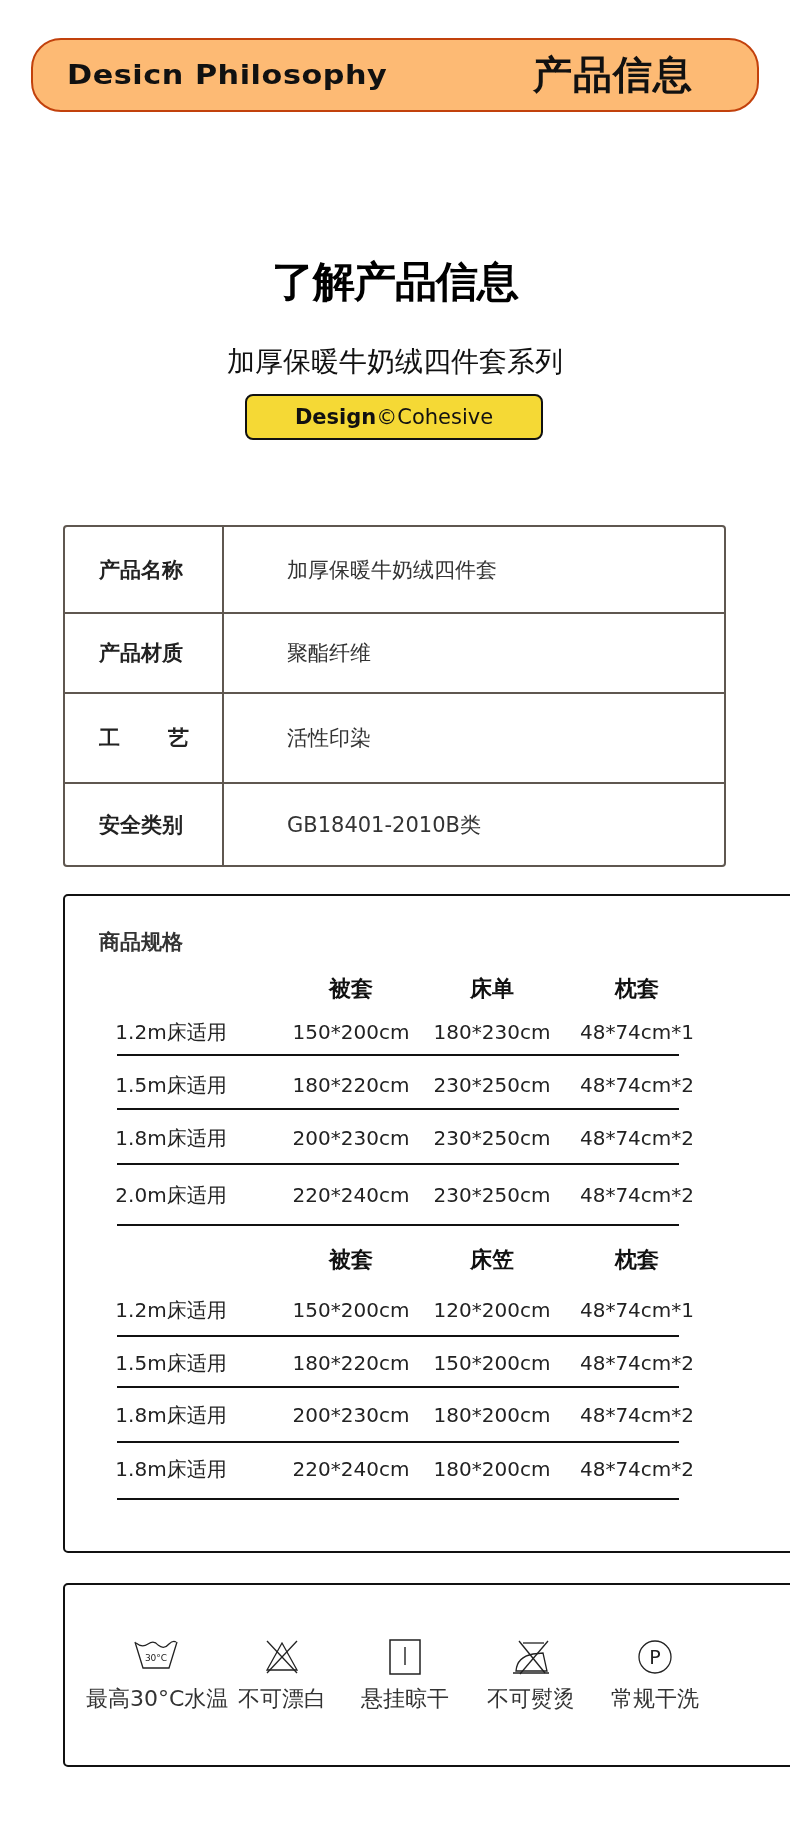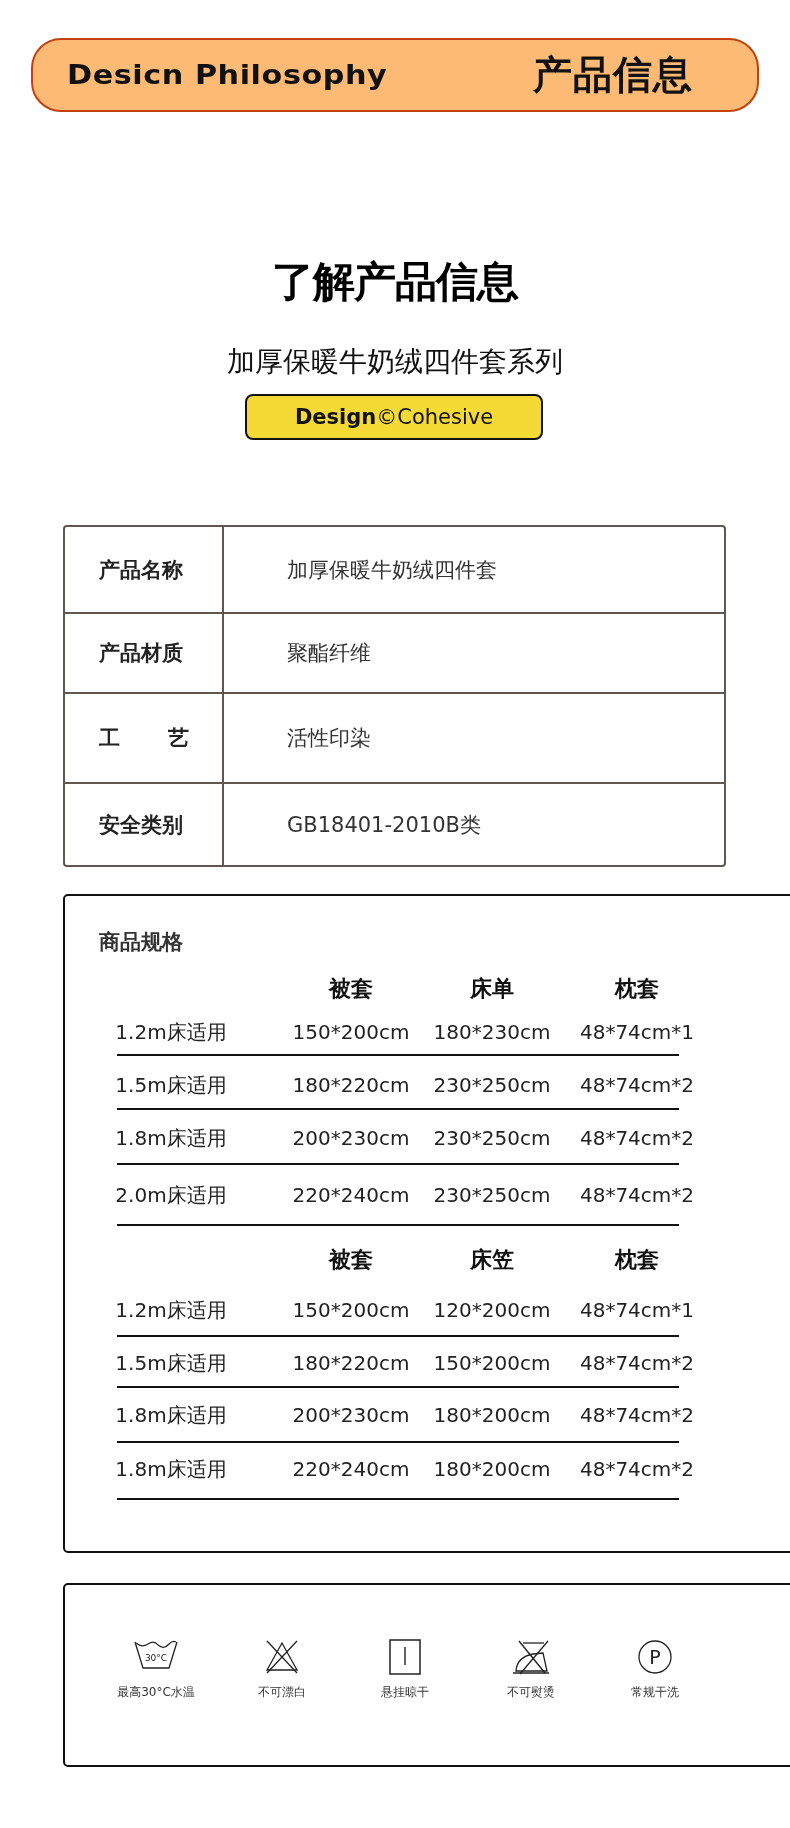--- a/index.html
+++ b/index.html
@@ -85,21 +85,21 @@
 
   
   .care-box {
     position: absolute; left: 63px; top: 1583px; width: 733px; height: 184px;
     border: 2.5px solid #111; border-radius: 5px;
   }
   .care-item { position: absolute; top: 0; width: 140px; height: 180px; }
   .care-icon { position: absolute; left: 50%; top: 54px; transform: translateX(-50%); }
   .care-label {
     position: absolute; left: 0; width: 140px; top: 99px; text-align: center;
-    font-size: 12px; color: #333; white-space: nowrap;
+    font-size: 22px; color: #333; white-space: nowrap;
   }
 </style>
 </head>
 <body>
 
 <div class="header-bar">
   <span class="header-en">Desicn Philosophy</span>
   <span class="header-cn">产品信息</span>
 </div>
 

